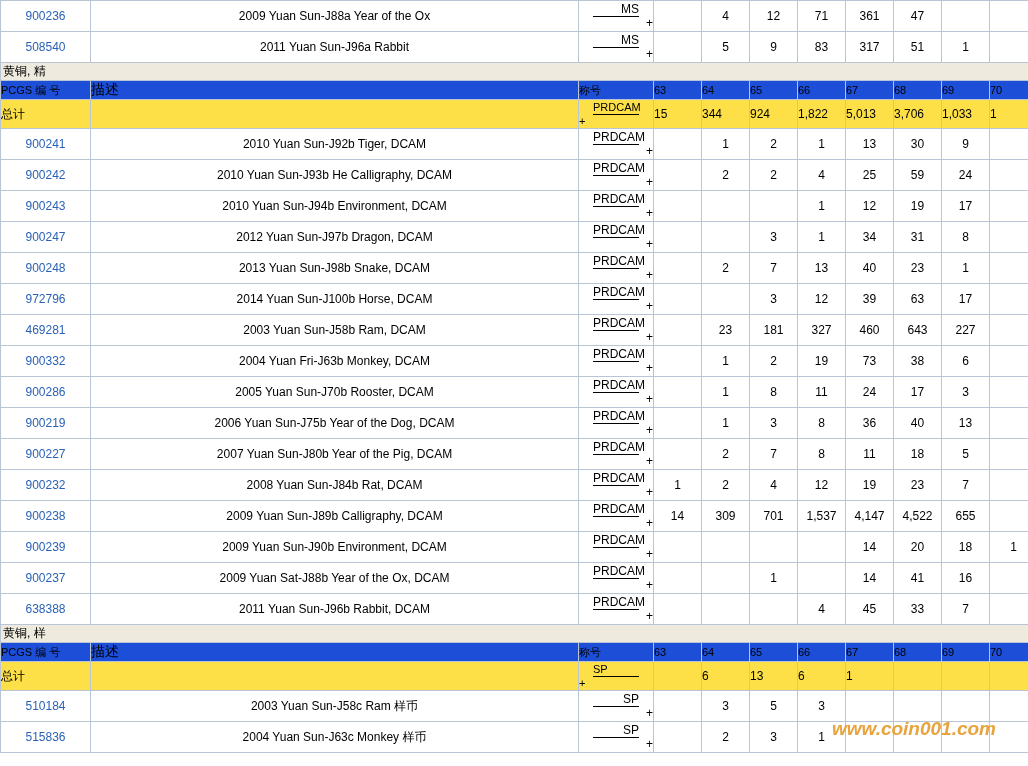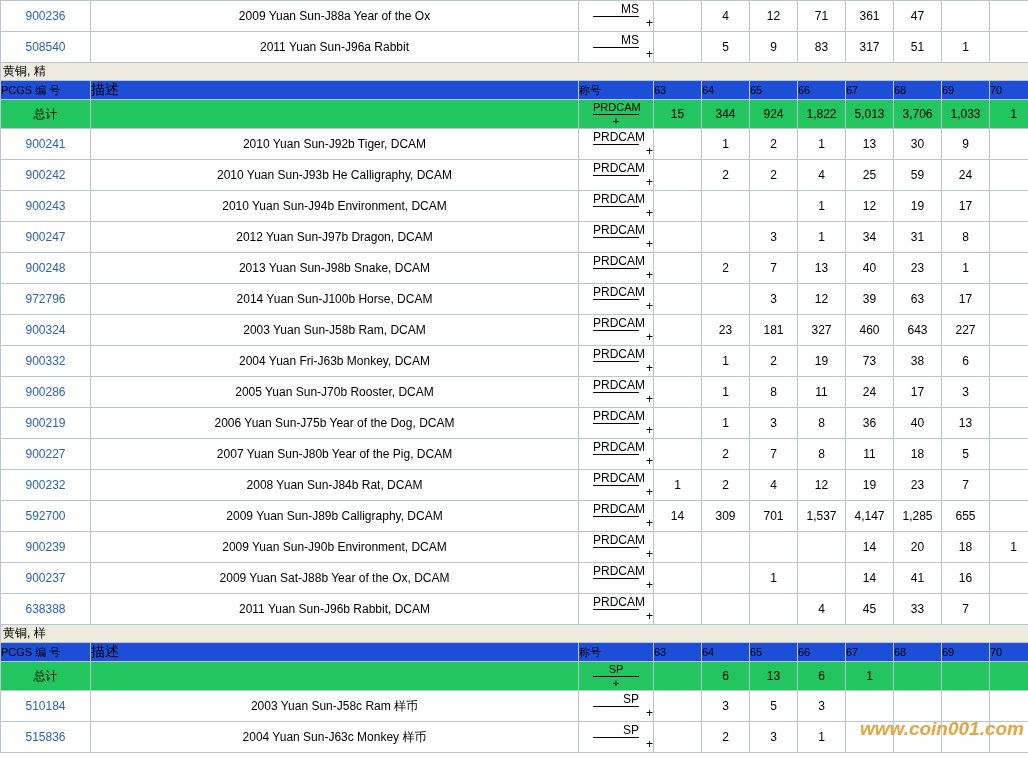--- a/index.html
+++ b/index.html
@@ -77,29 +77,29 @@
   tr.colhead td {
     background: #1d4ed8;
     height: 18px;
     text-align: left;
     font-size: 11px;
     color: #000;
   }
   tr.colhead td.desc { font-size: 14px; }
   
   tr.totals td {
-    background: #22c55e;
-    font-size: 12px;
-    text-align: center;
+    background: #fde047;
+    font-size: 12px;
+    text-align: left;
     height: 28px;
   }
   tr.totals td.grade { font-size: 11px; }
   .watermark {
     position: absolute;
-    left: 860px;
+    left: 832px;
     top: 718px;
     font-family: "Liberation Sans", sans-serif;
     font-size: 19px;
     font-weight: bold;
     font-style: italic;
     color: #e8a33d;
     letter-spacing: 0px;
     pointer-events: none;
     white-space: nowrap;
   }
@@ -302,21 +302,21 @@
       <td class="g">3</td>
       <td class="g">12</td>
       <td class="g">39</td>
       <td class="g">63</td>
       <td class="g">17</td>
       <td class="g"></td>
 
     </tr>
 
     <tr>
-      <td class="num">900324</td>
+      <td class="num">469281</td>
       <td class="desc">2003 Yuan Sun-J58b Ram, DCAM</td>
       <td class="grade">
         <span class="g1">PRDCAM</span>
         <span class="g2">+</span>
       </td>
       <td class="g"></td>
       <td class="g">23</td>
       <td class="g">181</td>
       <td class="g">327</td>
       <td class="g">460</td>
@@ -410,32 +410,32 @@
       <td class="g">4</td>
       <td class="g">12</td>
       <td class="g">19</td>
       <td class="g">23</td>
       <td class="g">7</td>
       <td class="g"></td>
 
     </tr>
 
     <tr>
-      <td class="num">592700</td>
+      <td class="num">900238</td>
       <td class="desc">2009 Yuan Sun-J89b Calligraphy, DCAM</td>
       <td class="grade">
         <span class="g1">PRDCAM</span>
         <span class="g2">+</span>
       </td>
       <td class="g">14</td>
       <td class="g">309</td>
       <td class="g">701</td>
       <td class="g">1,537</td>
       <td class="g">4,147</td>
-      <td class="g">1,285</td>
+      <td class="g">4,522</td>
       <td class="g">655</td>
       <td class="g"></td>
 
     </tr>
 
     <tr>
       <td class="num">900239</td>
       <td class="desc">2009 Yuan Sun-J90b Environment, DCAM</td>
       <td class="grade">
         <span class="g1">PRDCAM</span>

